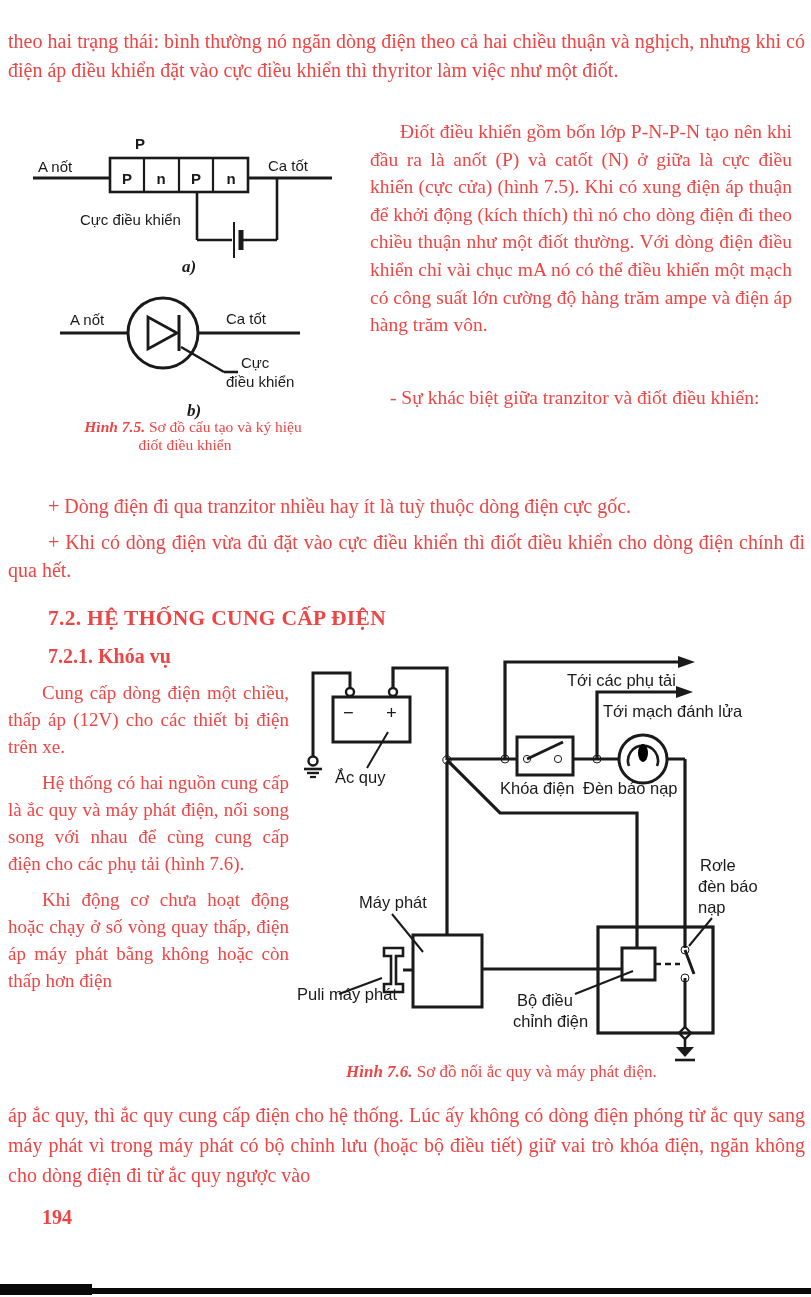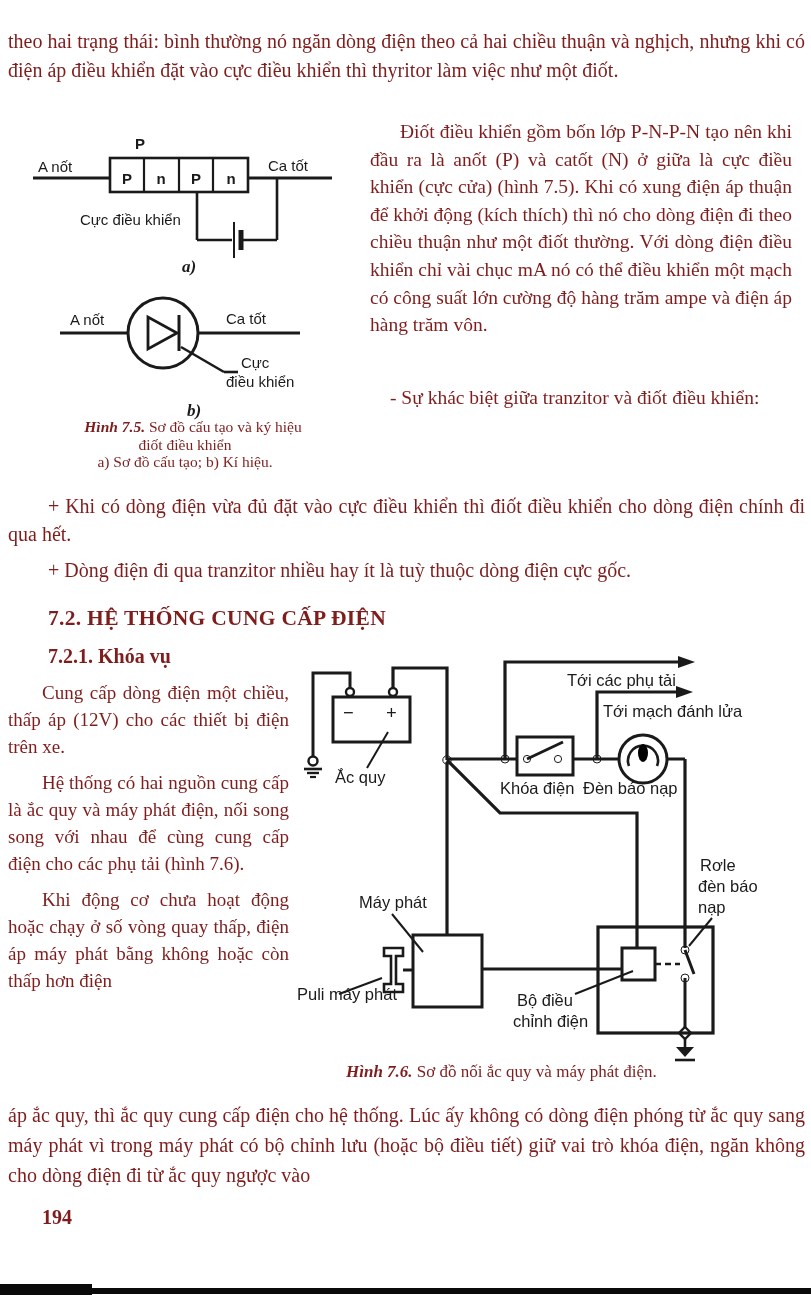--- a/index.html
+++ b/index.html
@@ -1,18 +1,18 @@
 <!DOCTYPE html>
 <html><head>
 <meta charset="utf-8">
 <style>
   html,body { margin:0; padding:0; background:#e8e8e8; }
   .page {
     position:relative; width:811px; height:1297px; margin:0 auto;
-    background:#ffffff; color:#7f1d1d; overflow:hidden;
+    background:#ffffff; color:#ef4444; overflow:hidden;
     font-family:"Liberation Serif", serif;
   }
   .abs { position:absolute; margin:0; }
   .just { text-align:justify; text-align-last:left; }
   .para { font-size:20px; line-height:29px; }
   .col-right { left:370px; top:118px; width:422px; font-size:19.5px; line-height:27.6px; }
   .col-right p { margin:0 0 10px 0; text-indent:30px; }
   .col-left { left:8px; top:679px; width:281px; font-size:19px; line-height:27px; }
   .col-left p { margin:0 0 9px 0; text-indent:34px; }
   .bullets { left:8px; top:492px; width:797px; font-size:20px; line-height:28px; }
@@ -84,31 +84,30 @@
       <text class="lbl" x="226" y="262">điều khiển</text>
       <text class="sub" x="187" y="291">b)</text>
     </g>
   </svg>
 
   <div class="abs cap75">
     <div>
       <span class="cap-b">Hình 7.5.</span><span> Sơ đồ cấu tạo và ký hiệu</span>
     </div>
     <div>điốt điều khiển</div>
-    <div>a) Sơ đồ cấu tạo; b) Kí hiệu.</div>
   </div>
 
   <div class="abs col-right just">
     <p>Điốt điều khiển gồm bốn lớp P-N-P-N tạo nên khi đầu ra là anốt (P) và catốt (N) ở giữa là cực điều khiển (cực cửa) (hình 7.5). Khi có xung điện áp thuận để khởi động (kích thích) thì nó cho dòng điện đi theo chiều thuận như một điốt thường. Với dòng điện điều khiển chỉ vài chục mA nó có thể điều khiển một mạch có công suất lớn cường độ hàng trăm ampe và điện áp hàng trăm vôn.</p>
     <p style="text-indent:20px;margin-top:45px;">- Sự khác biệt giữa tranzitor và điốt điều khiển:</p>
   </div>
 
   <div class="abs bullets just">
+    <p>+ Dòng điện đi qua tranzitor nhiều hay ít là tuỳ thuộc dòng điện cực gốc.</p>
     <p>+ Khi có dòng điện vừa đủ đặt vào cực điều khiển thì điốt điều khiển cho dòng điện chính đi qua hết.</p>
-    <p>+ Dòng điện đi qua tranzitor nhiều hay ít là tuỳ thuộc dòng điện cực gốc.</p>
   </div>
 
   <h2 class="abs h72">7.2. HỆ THỐNG CUNG CẤP ĐIỆN</h2>
   <h3 class="abs h721">7.2.1. Khóa vụ</h3>
 
   <div class="abs col-left just">
     <p>Cung cấp dòng điện một chiều, thấp áp (12V) cho các thiết bị điện trên xe.</p>
     <p>Hệ thống có hai nguồn cung cấp là ắc quy và máy phát điện, nối song song với nhau để cùng cung cấp điện cho các phụ tải (hình 7.6).</p>
     <p>Khi động cơ chưa hoạt động hoặc chạy ở số vòng quay thấp, điện áp máy phát bằng không hoặc còn thấp hơn điện</p>
   </div>

